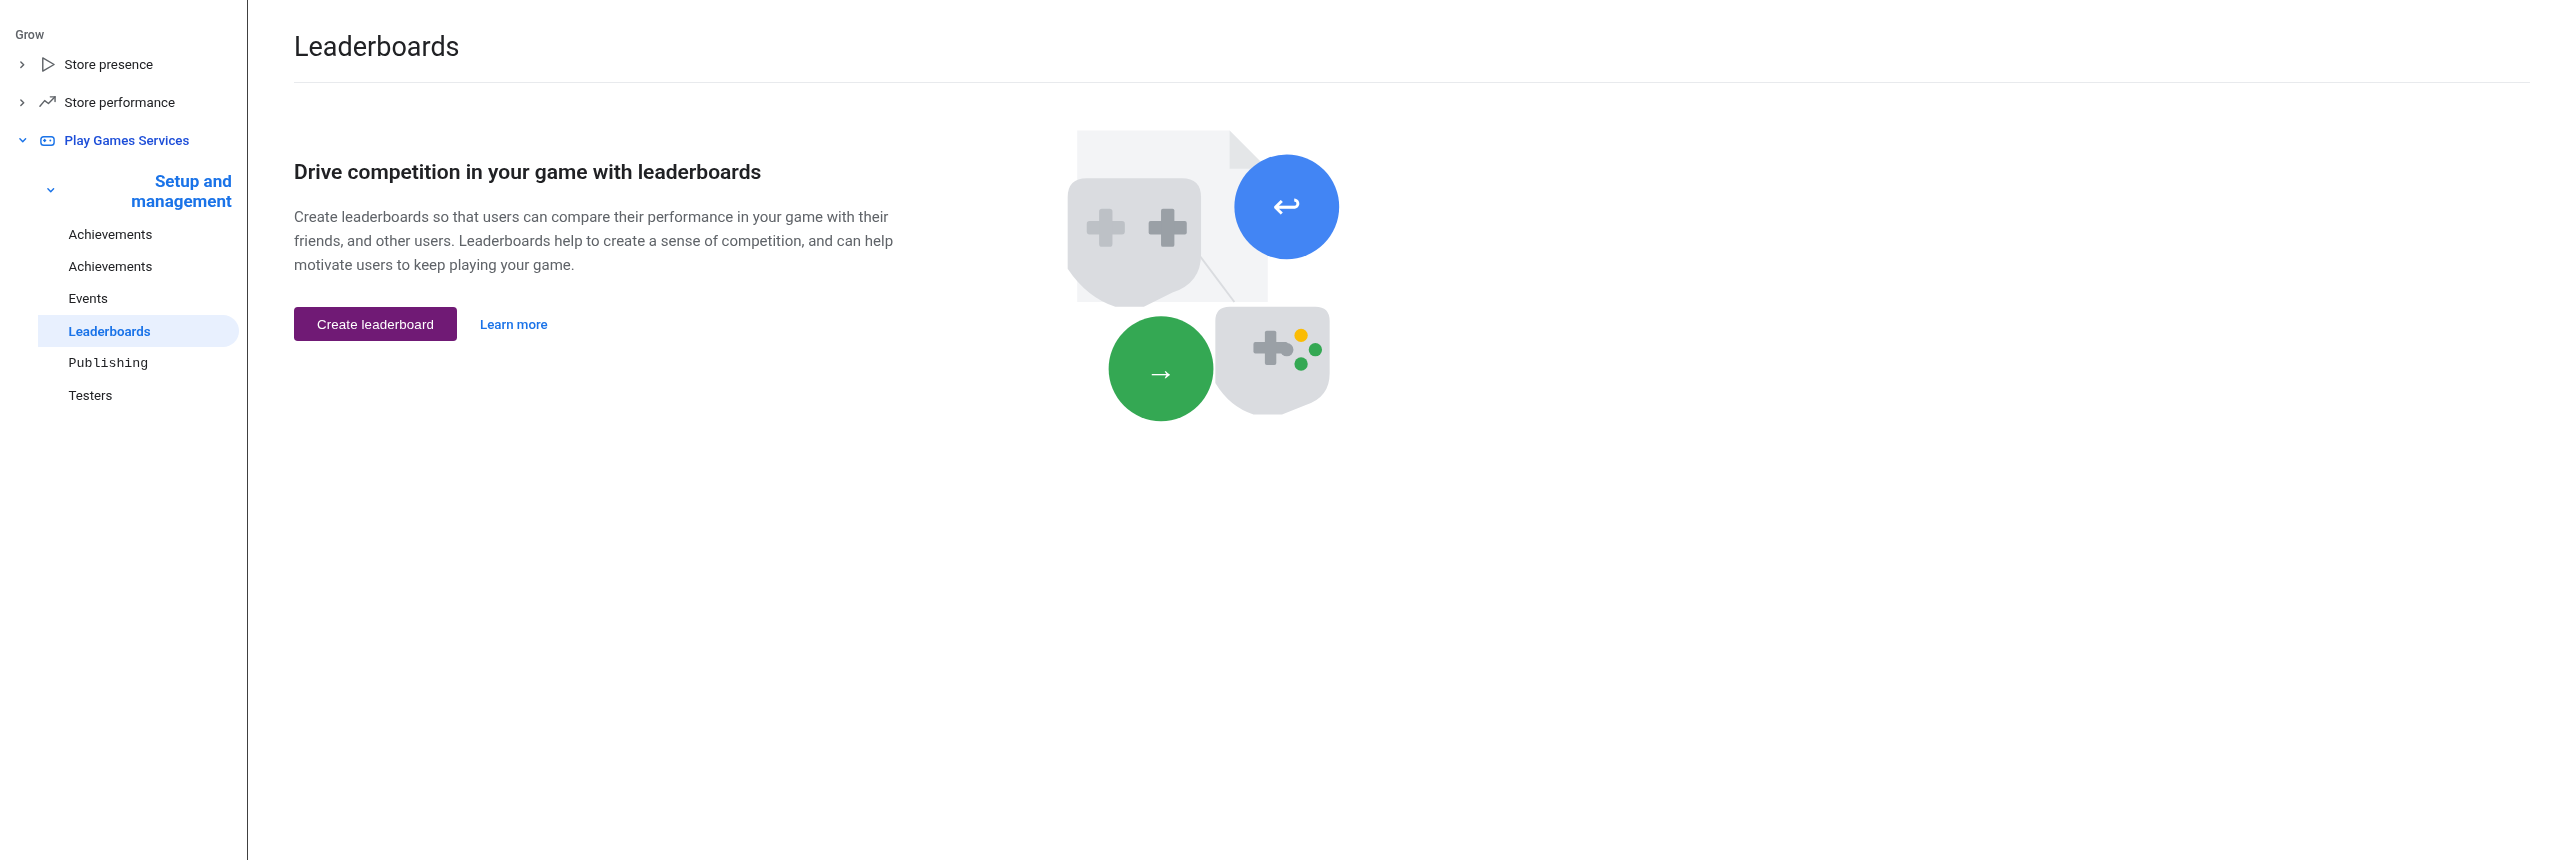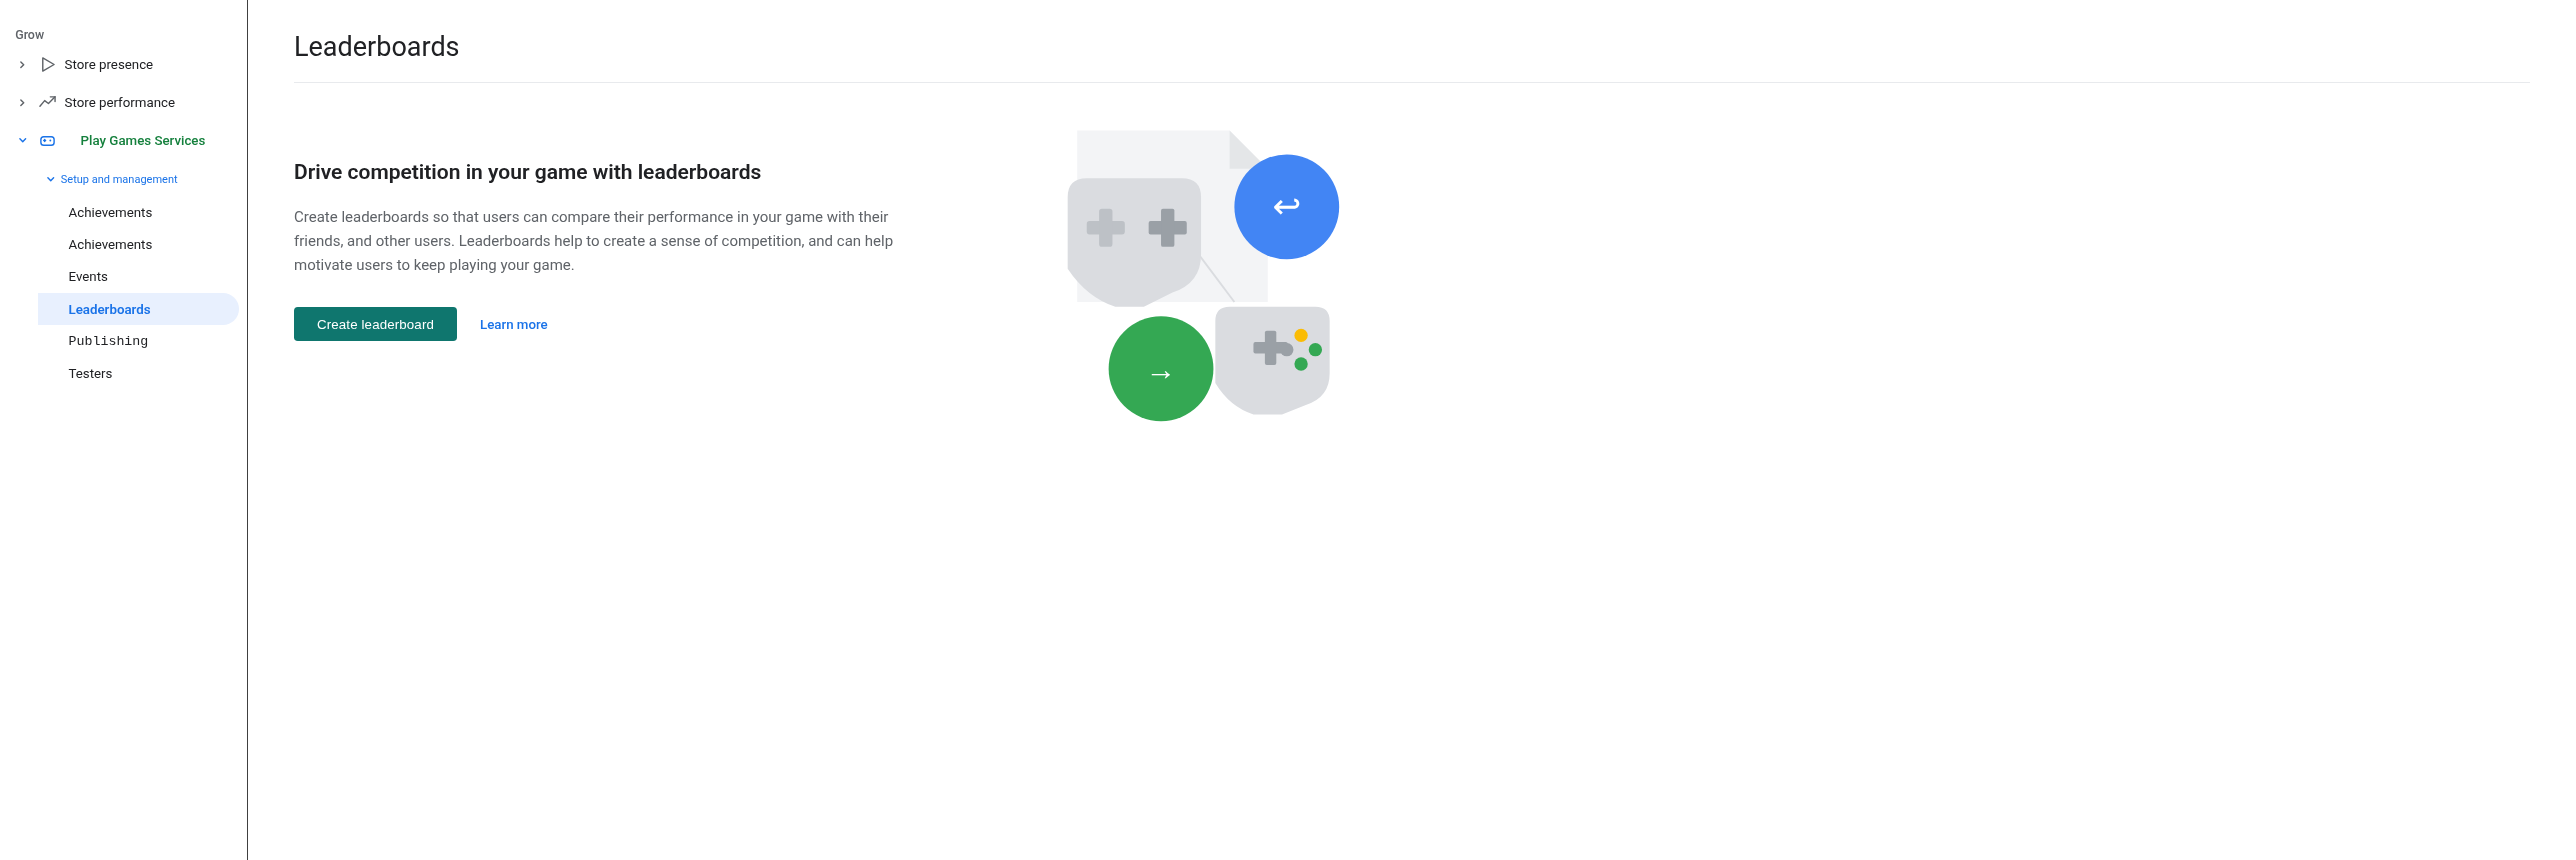--- a/index.html
+++ b/index.html
@@ -123,21 +123,21 @@
       margin-bottom: 30.5px;
     }
 
     .actions {
       display: flex;
       align-items: center;
       gap: 23px;
     }
 
     .btn-primary {
-      background: #0f766e;
+      background: #701a75;
       color: #fff;
       border: none;
       border-radius: 3.8px;
       padding: 9.5px 23px;
       font-size: 13.3px;
       font-weight: 500;
       cursor: pointer;
       letter-spacing: 0.01em;
     }
 
@@ -209,31 +209,31 @@
       </svg>
     </span>
     <span class="icon">
       <svg width="17" height="17" viewBox="0 0 18 18" fill="none">
         <rect x="2" y="5" width="14" height="9" rx="3" stroke="#1a73e8" stroke-width="1.5"></rect>
         <line x1="5" y1="9" x2="7" y2="9" stroke="#1a73e8" stroke-width="1.5" stroke-linecap="round"></line>
         <line x1="6" y1="8" x2="6" y2="10" stroke="#1a73e8" stroke-width="1.5" stroke-linecap="round"></line>
         <circle cx="12" cy="9" r="1" fill="#1a73e8"></circle>
       </svg>
     </span>
-    <span style="color:#15803d;font-weight:500;margin-left:16px;">Play Games Services</span>
+    <span style="color:#1d4ed8;font-weight:500;">Play Games Services</span>
   </div>
 
   <div style="padding-left: 38px; margin-top:3.8px;">
     <div style="display:flex;align-items:center;padding:7.6px 15.2px 7.6px 7.6px;cursor:pointer;">
       <span style="margin-right:5.7px;">
         <svg width="9.5" height="9.5" viewBox="0 0 10 10" fill="none">
           <path d="M2 3l3 3 3-3" stroke="#1a73e8" stroke-width="1.5" stroke-linecap="round" stroke-linejoin="round"></path>
         </svg>
       </span>
-      <span style="font-size:11px;color:#1a73e8;font-weight:400;">Setup and management</span>
+      <span style="font-size:17px;color:#1a73e8;font-weight:700;text-align:right;">Setup and management</span>
     </div>
 
     <div class="sidebar-sub-item" style="padding-left:30.5px;">
       <span>Achievements</span>
     </div>
     <div class="sidebar-sub-item" style="padding-left:30.5px;">
       <span>Achievements</span>
     </div>
     <div class="sidebar-sub-item" style="padding-left:30.5px;">
       <span>Events</span>

